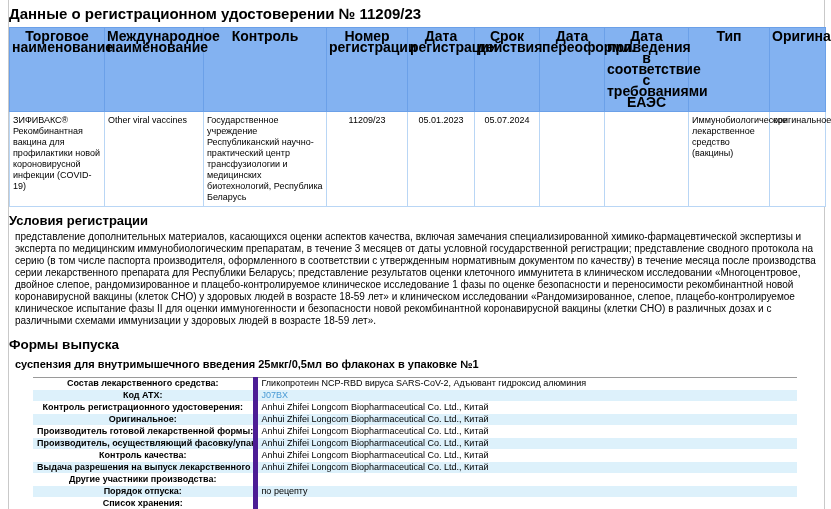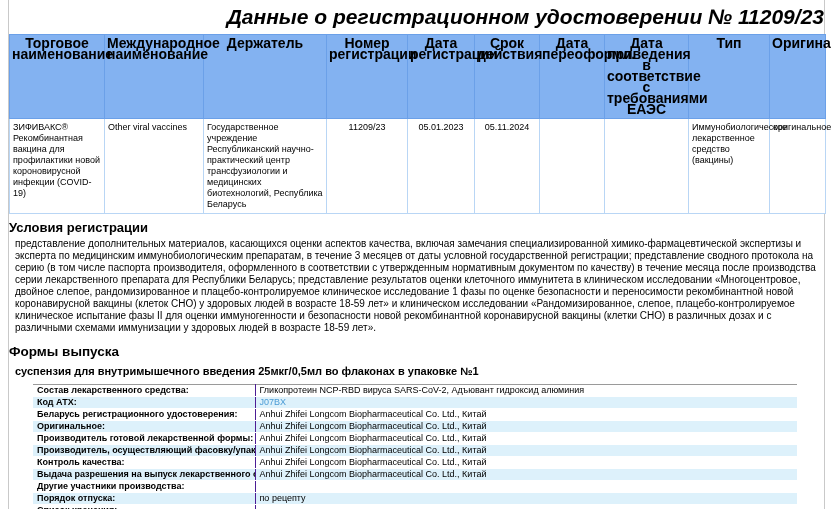--- a/index.html
+++ b/index.html
@@ -7,22 +7,22 @@
   body {
     width: 831px; height: 509px; overflow: hidden;
     font-family: "Liberation Sans", sans-serif;
     color: #000;
   }
   .frame {
     margin-left: 8px; margin-right: 6px; min-height: 509px;
     border-left: 1px solid #c9c9c9; border-right: 1px solid #c9c9c9;
   }
   .page-title {
-    font-size: 21px; font-weight: bold; text-align: right;
-    padding-top: 5px; padding-bottom: 5px; font-style: italic;
+    font-size: 15px; font-weight: bold; text-align: left;
+    padding-top: 5px; padding-bottom: 5px;
   }
   
   table.reg-table {
     width: 100%; border-collapse: collapse; table-layout: fixed;
   }
   table.reg-table th {
     background: #83b2f1; border: 1px solid #6ba0e8;
     font-size: 14px; font-weight: bold; text-align: center; vertical-align: top;
     padding: 3px 2px; height: 84px; line-height: 11px;
   }
@@ -47,21 +47,21 @@
   table.details-table {
     margin-left: 24px; width: 764px; border-collapse: collapse; table-layout: fixed;
     border-top: 1px solid #9a9a9a; border-bottom: 1px solid #c0c0c0;
   }
   table.details-table tr:nth-child(even) { background: #ddf1fb; }
   table.details-table td {
     font-size: 9px; line-height: 9px; padding: 1px 4px; height: 10px;
     border-bottom: 1px solid #ffffff; vertical-align: middle;
     white-space: nowrap; overflow: hidden;
   }
-  table.details-table td.lbl { font-weight: bold; border-right: 1px solid #4c1d95; }
+  table.details-table td.lbl { font-weight: bold; border-right: 5px solid #4c1d95; text-align: center; }
   table.details-table a {
     color: #4a9bd5; text-decoration: none;
   }
 </style>
 </head>
 <body>
 
 <div class="frame">
 
   <div class="page-title">Данные о регистрационном удостоверении № 11209/23</div>
@@ -76,38 +76,38 @@
         <col style="width:65px">
       <col style="width:65px">
         <col style="width:84px">
         <col style="width:81px">
       <col style="width:56px">
     </colgroup>
     <thead>
       <tr>
         <th>Торговое наименование</th>
         <th>Международное наименование</th>
-        <th>Держатель</th>
+        <th>Контроль</th>
         <th>Номер регистрации</th>
         <th>Дата регистрации</th>
         <th>Срок действия</th>
         <th>Дата переоформл.</th>
         <th>Дата приведения в соответствие с требованиями ЕАЭС</th>
         <th>Тип</th>
         <th>Оригинальное</th>
       </tr>
     </thead>
     <tbody>
       <tr>
         <td>ЗИФИВАКС® Рекомбинантная вакцина для профилактики новой короновирусной инфекции (COVID-19)</td>
         <td>Other viral vaccines</td>
         <td>Государственное учреждение Республиканский научно-практический центр трансфузиологии и медицинских биотехнологий, Республика Беларусь</td>
         <td class="center">11209/23</td>
         <td class="center">05.01.2023</td>
-        <td class="center">05.11.2024</td>
+        <td class="center">05.07.2024</td>
         <td></td>
         <td></td>
         <td>Иммунобиологическое лекарственное средство (вакцины)</td>
         <td>оригинальное</td>
       </tr>
     </tbody>
   </table>
 
   <div class="section-heading">Условия регистрации</div>
   <div class="conditions-text">представление дополнительных материалов, касающихся оценки аспектов качества, включая замечания специализированной химико-фармацевтической экспертизы и эксперта по медицинским иммунобиологическим препаратам, в течение 3 месяцев от даты условной государственной регистрации; представление сводного протокола на серию (в том числе паспорта производителя, оформленного в соответствии с утвержденным нормативным документом по качеству) в течение месяца после производства серии лекарственного препарата для Республики Беларусь; представление результатов оценки клеточного иммунитета в клиническом исследовании «Многоцентровое, двойное слепое, рандомизированное и плацебо-контролируемое клиническое исследование 1 фазы по оценке безопасности и переносимости рекомбинантной новой коронавирусной вакцины (клеток CHO) у здоровых людей в возрасте 18-59 лет» и клиническом исследовании «Рандомизированное, слепое, плацебо-контролируемое клиническое испытание фазы II для оценки иммуногенности и безопасности новой рекомбинантной коронавирусной вакцины (клетки CHO) в различных дозах и с различными схемами иммунизации у здоровых людей в возрасте 18-59 лет».</div>
@@ -123,21 +123,21 @@
     <tbody>
       <tr>
         <td class="lbl">Состав лекарственного средства:</td>
         <td>Гликопротеин NCP-RBD вируса SARS-CoV-2, Адъювант гидроксид алюминия</td>
       </tr>
       <tr>
         <td class="lbl">Код АТХ:</td>
         <td><a href="#">J07BX</a></td>
       </tr>
       <tr>
-        <td class="lbl">Беларусь регистрационного удостоверения:</td>
+        <td class="lbl">Контроль регистрационного удостоверения:</td>
         <td>Anhui Zhifei Longcom Biopharmaceutical Co. Ltd., Китай</td>
       </tr>
       <tr>
         <td class="lbl">Оригинальное:</td>
         <td>Anhui Zhifei Longcom Biopharmaceutical Co. Ltd., Китай</td>
       </tr>
       <tr>
         <td class="lbl">Производитель готовой лекарственной формы:</td>
         <td>Anhui Zhifei Longcom Biopharmaceutical Co. Ltd., Китай</td>
       </tr>

